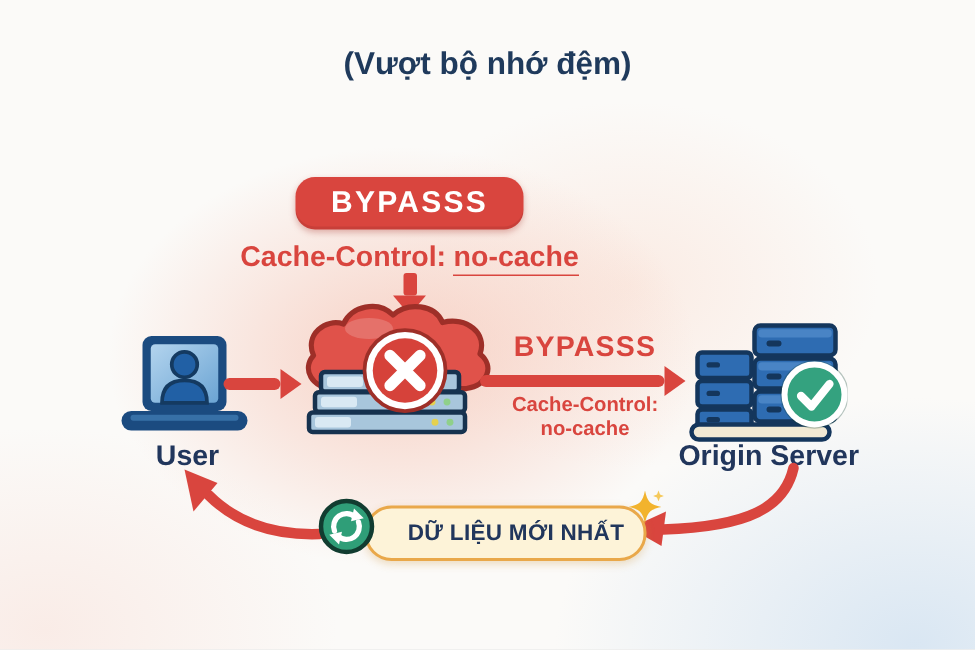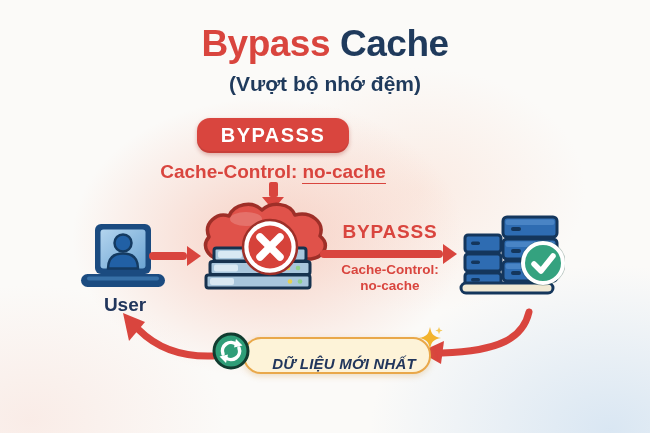--- a/index.html
+++ b/index.html
@@ -43,33 +43,32 @@
   
   .node-label{font-size:19px;font-weight:800;color:#21365c;text-align:center;}
   
   .req-label{font-size:19px;font-weight:800;color:#d9453e;text-align:center;letter-spacing:0.8px;}
   .req-line{font-size:13.5px;font-weight:700;color:#d9453e;text-align:center;}
   
   .pill{
     top:337px;left:243px;width:170px;height:33px;
     background:#fdf3d8;border:2.5px solid #e9a84a;border-radius:18px;
     box-shadow:0 2px 6px rgba(205,150,60,0.30);
-    display:flex;align-items:flex-end;justify-content:center;
-    padding-left:14px;z-index:3;box-sizing:content-box;font-style:italic;
+    display:flex;align-items:center;justify-content:center;
+    padding-left:14px;z-index:3;box-sizing:content-box;
   }
   .pill-text{font-size:15px;font-weight:800;color:#21365c;letter-spacing:0.2px;white-space:nowrap;}
   .z2{z-index:2;} .z4{z-index:4;} .z5{z-index:5;}
 </style>
 </head>
 <body>
 
 <div class="canvas">
 
   <div class="abs header">
-    <h1 class="title"><span class="t-red">Bypass</span><span class="t-navy">Cache</span></h1>
     <div class="subtitle">(Vượt bộ nhớ đệm)</div>
   </div>
 
   <div class="abs top-callout">
     <div class="badge">BYPASSS</div>
     <div class="header-line"><span>Cache-Control:</span><span class="hl-value">no-cache</span></div>
   </div>
   <div class="abs v-arrow" style="left:262px;top:182px;">
     <div class="v-shaft"></div>
     <div class="v-head"></div>
@@ -146,20 +145,21 @@
       <rect x="52" y="38" width="10" height="4" rx="2" fill="#14365c"></rect>
       <rect x="52" y="60" width="10" height="4" rx="2" fill="#14365c"></rect>
       <rect x="2" y="72" width="92" height="10" rx="5" fill="#f1e9d4" stroke="#14365c" stroke-width="3"></rect>
     </g>
     <g transform="translate(84,52)">
       <circle r="22" fill="none" stroke="rgba(20,70,55,0.30)" stroke-width="1.5"></circle>
       <circle r="20" fill="#34a27f" stroke="#ffffff" stroke-width="4"></circle>
       <path d="M-9 1 L-2 8 L10 -7" fill="none" stroke="#ffffff" stroke-width="5.5" stroke-linecap="round" stroke-linejoin="round"></path>
     </g>
   </svg>
+  <div class="abs node-label" style="left:430px;top:294px;width:165px;">Origin Server</div>
 
   <svg class="abs z2" style="left:0;top:0;" width="650" height="433" viewBox="0 0 650 433">
     <path d="M529 312 C523 338 500 351 442 353" fill="none" stroke="#d9453e" stroke-width="7" stroke-linecap="round"></path>
     <polygon points="420,352 444,341 441,364" fill="#d9453e"></polygon>
     <path d="M213 356 C184 357 158 349 139 330" fill="none" stroke="#d9453e" stroke-width="7" stroke-linecap="round"></path>
     <polygon points="123,313 145,322 129,341" fill="#d9453e"></polygon>
   </svg>
 
   <div class="abs pill">
     <span class="pill-text">DỮ LIỆU MỚI NHẤT</span>

